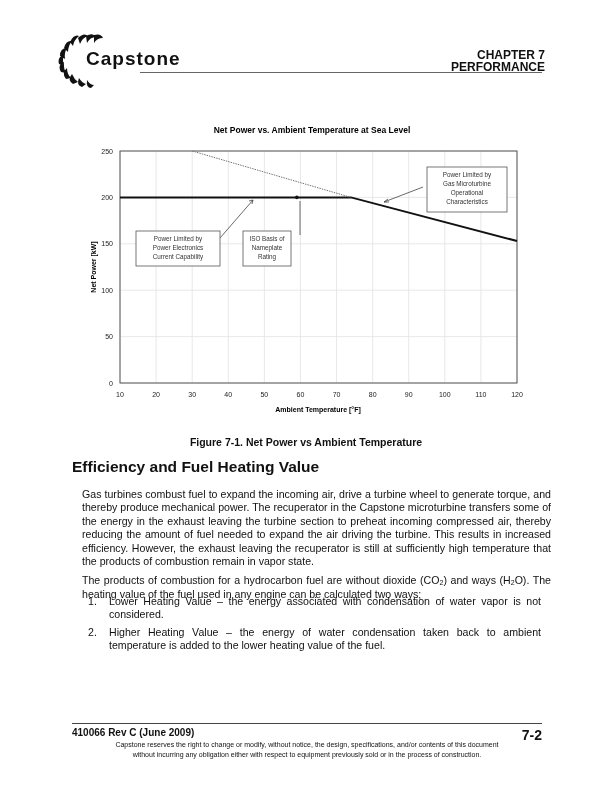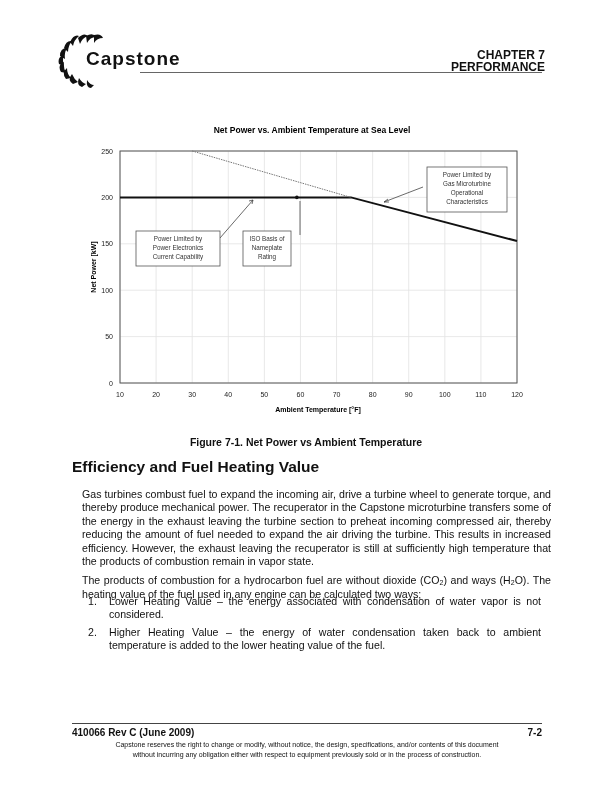--- a/index.html
+++ b/index.html
@@ -14,21 +14,21 @@
   .p{position:absolute;left:72px;width:469px;font-size:10.6px;line-height:13.4px;text-align:justify;margin:10px;}
   .p1{top:478px;}
   .p2{top:564px;}
   .li{position:absolute;left:88px;width:453px;font-size:10.6px;line-height:13.4px;text-align:justify;}
   .li .num{position:absolute;left:0;}
   .li .txt{display:block;margin-left:21px;}
   .li1{top:595px;}
   .li2{top:626px;}
   .ftr-line{position:absolute;left:72px;top:723px;width:470px;height:1px;background:#444;}
   .doc-id{position:absolute;left:72px;top:727px;font-size:10px;font-weight:bold;}
-  .page-num{position:absolute;right:70px;top:727px;font-size:10px;font-weight:bold;}
+  .page-num{position:absolute;right:70px;top:727px;font-size:14px;font-weight:bold;}
   .disclaimer{position:absolute;left:72px;width:470px;top:740px;text-align:center;font-size:7px;line-height:9.5px;}
   sub{font-size:7px;vertical-align:baseline;position:relative;top:1px;}
 </style>
 </head>
 <body>
 
 <svg class="logo" viewBox="0 0 160 60">
   <g fill="#111">
     <path d="M20 8 q6 -6 10 -2 q-6 2 -8 8z"></path>
     <path d="M12 12 q4 -8 9 -6 q-5 4 -6 10z"></path>

